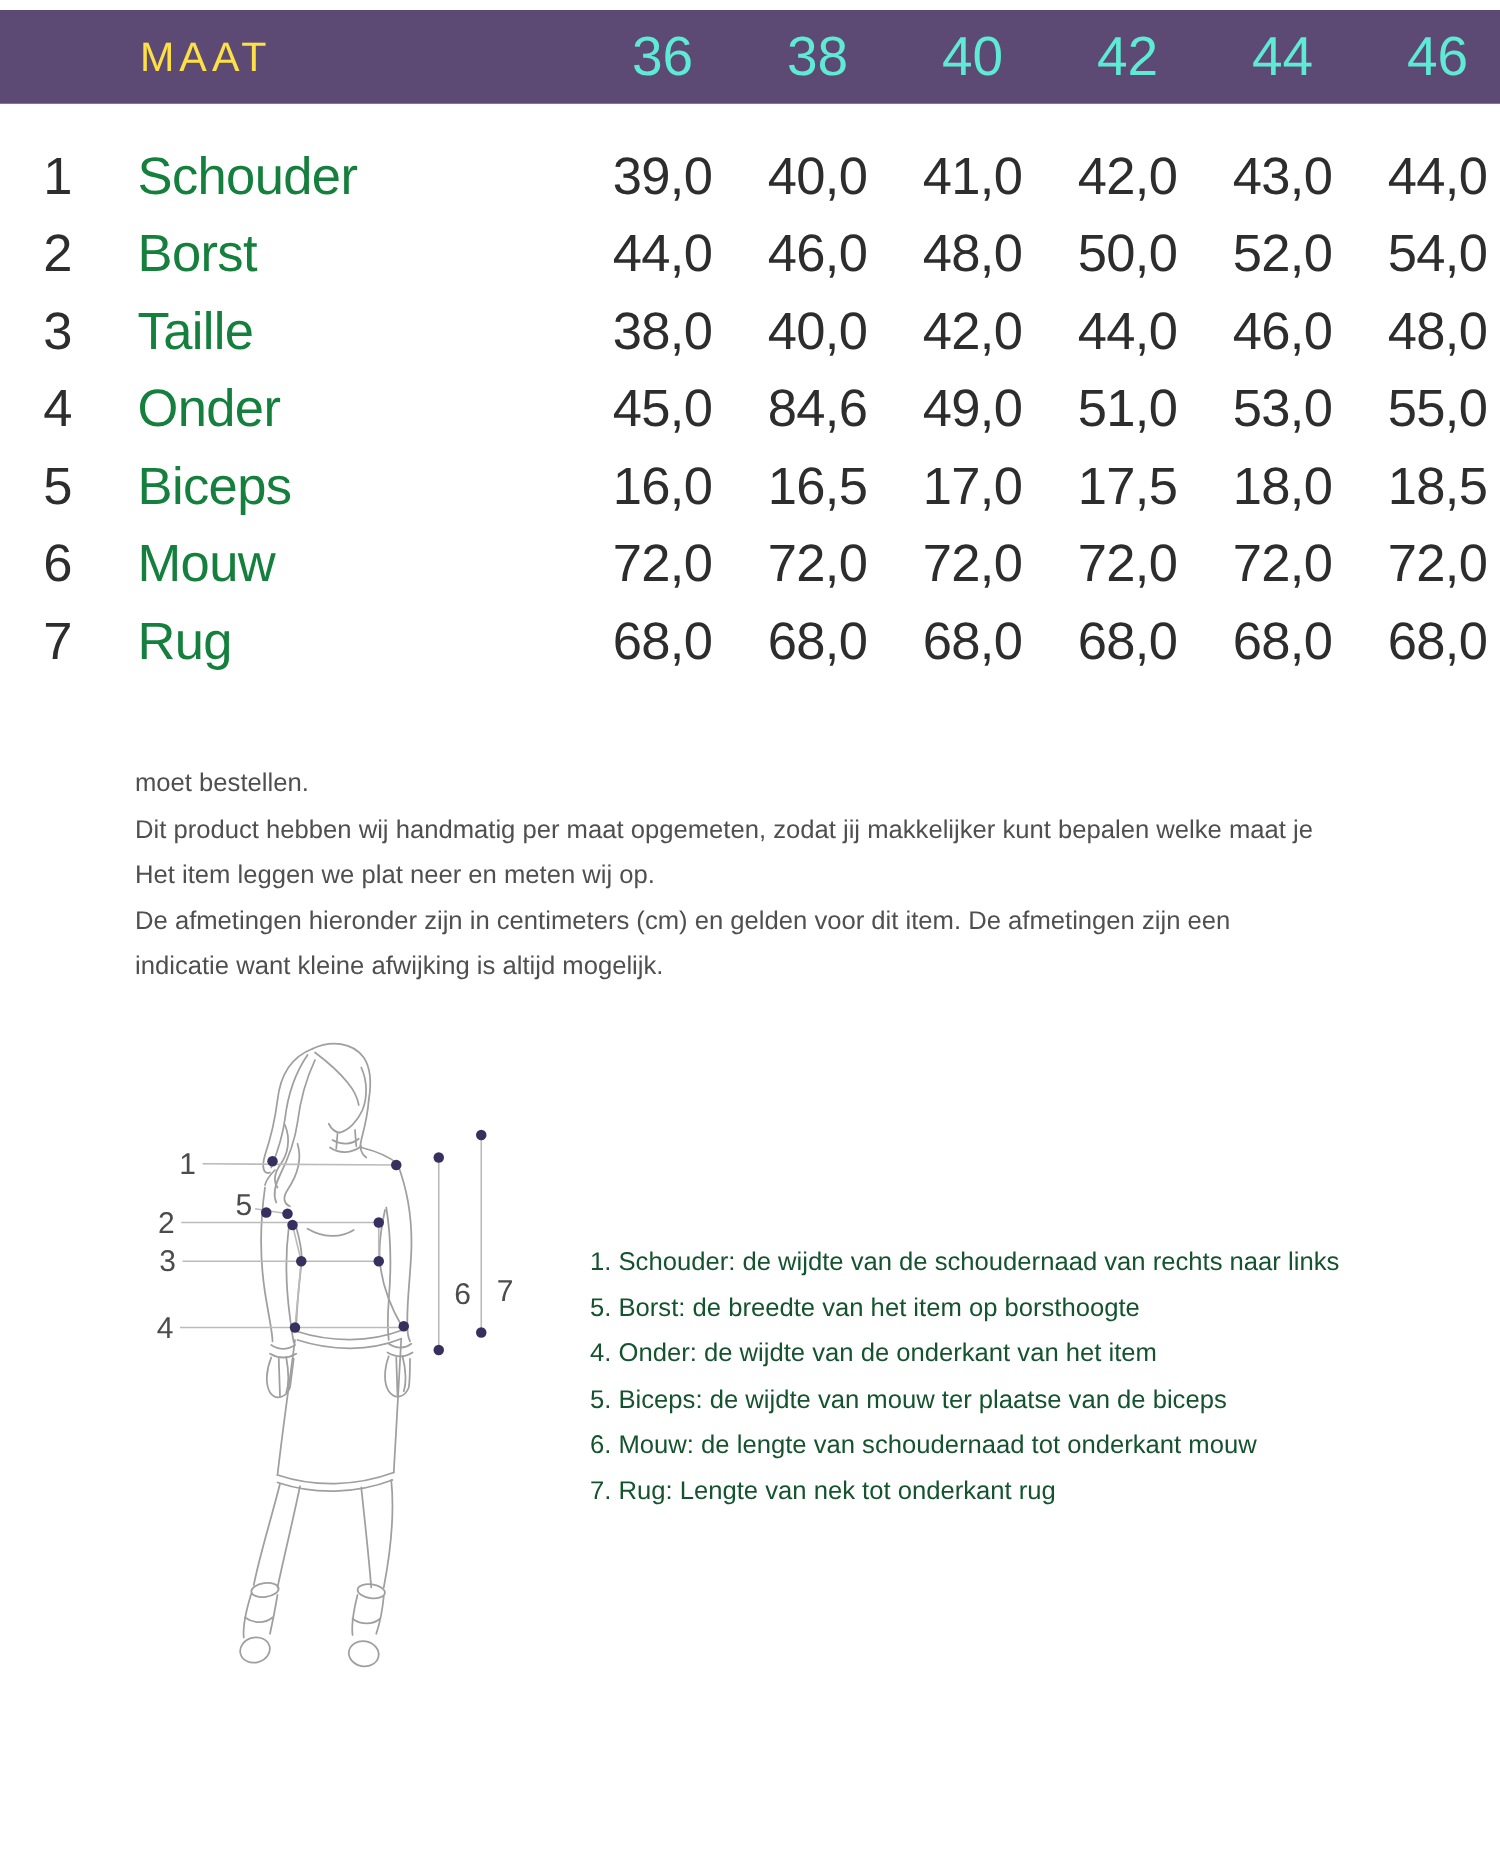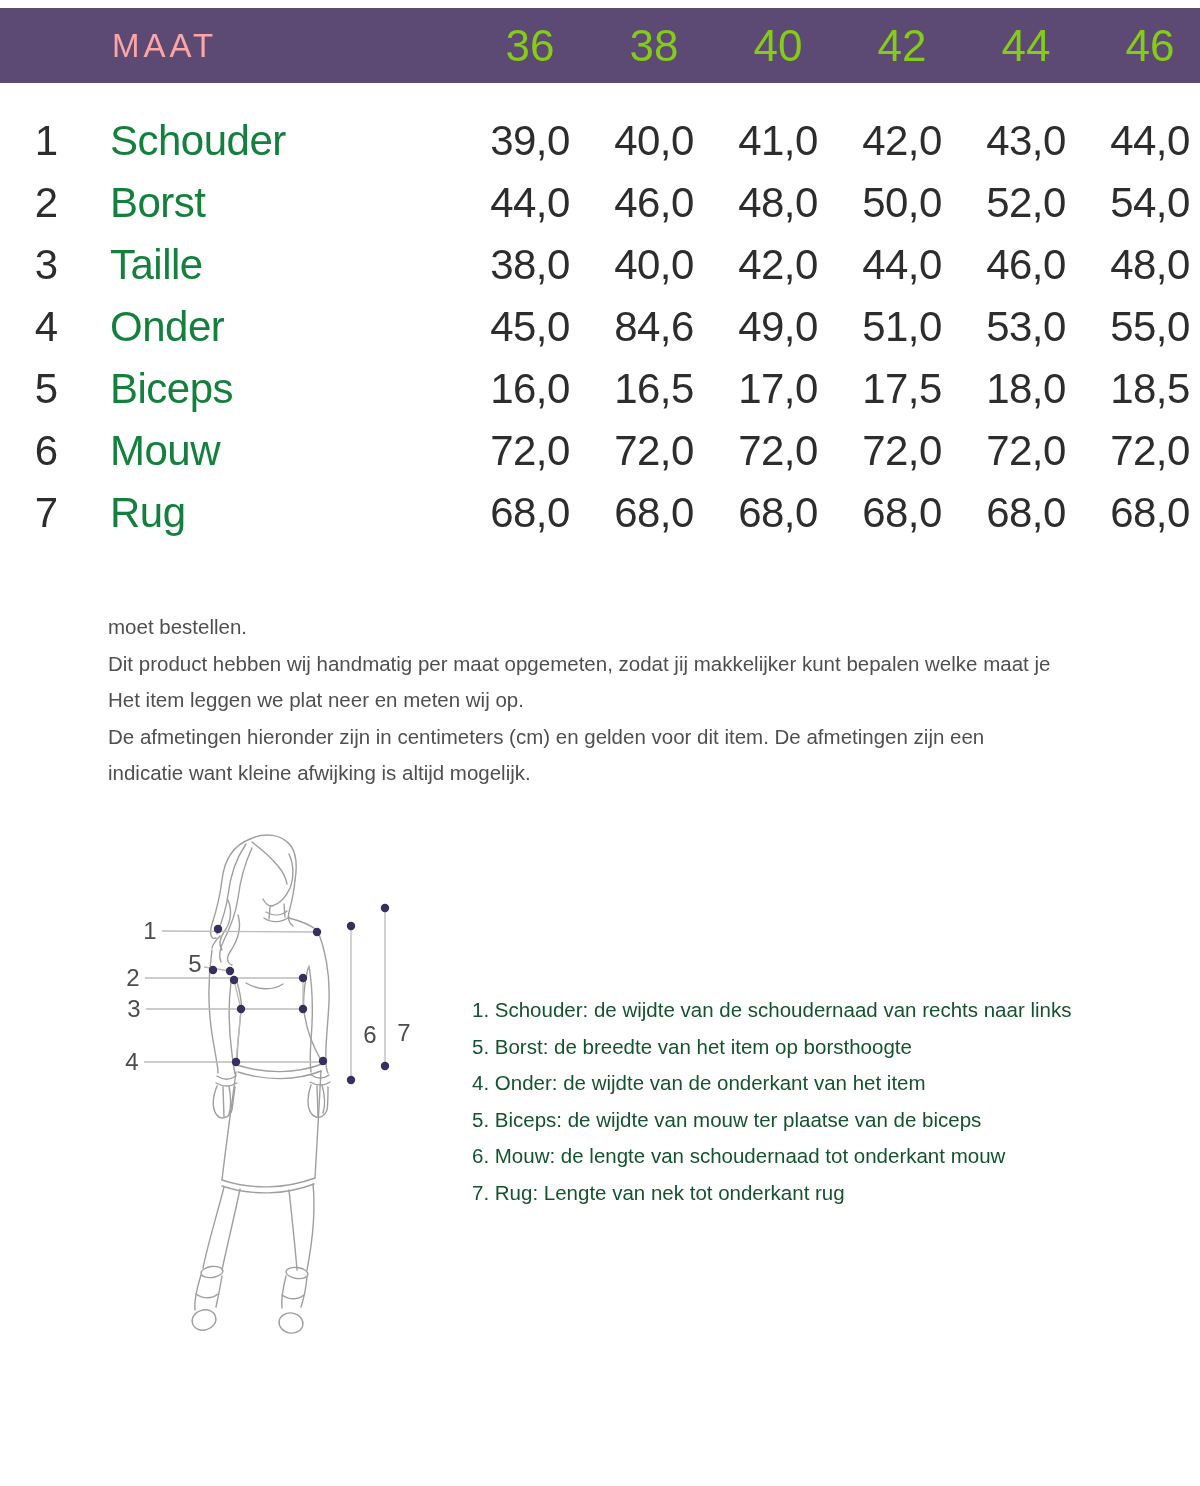--- a/index.html
+++ b/index.html
@@ -14,25 +14,25 @@
     grid-template-columns:92px 376px repeat(6,124px);
     align-items:center;
     width:1212px;
   }
   .header-bar{
     position:absolute;top:8px;left:0;width:1200px;height:75px;
     background:#5c4a74;
   }
   .header-bar .grid-row{height:75px;}
   .maat-label{
-    color:#fca5a5;font-size:33px;letter-spacing:4px;padding-left:20px;
+    color:#fde047;font-size:33px;letter-spacing:4px;padding-left:20px;
     font-weight:300;grid-column:2;
   }
   .size-head{
-    color:#84cc16;font-size:44px;font-weight:300;text-align:center;
+    color:#5eead4;font-size:44px;font-weight:300;text-align:center;
   }
   .table-rows{position:absolute;top:110px;left:0;}
   .table-rows .grid-row{height:62px;}
   .row-num{
     font-size:42px;font-weight:300;color:#2d2d2d;text-align:right;padding-right:34px;
   }
   .row-label{
     font-size:42px;font-weight:300;color:#15803d;padding-left:18px;letter-spacing:-0.5px;
   }
   .cell.val{

